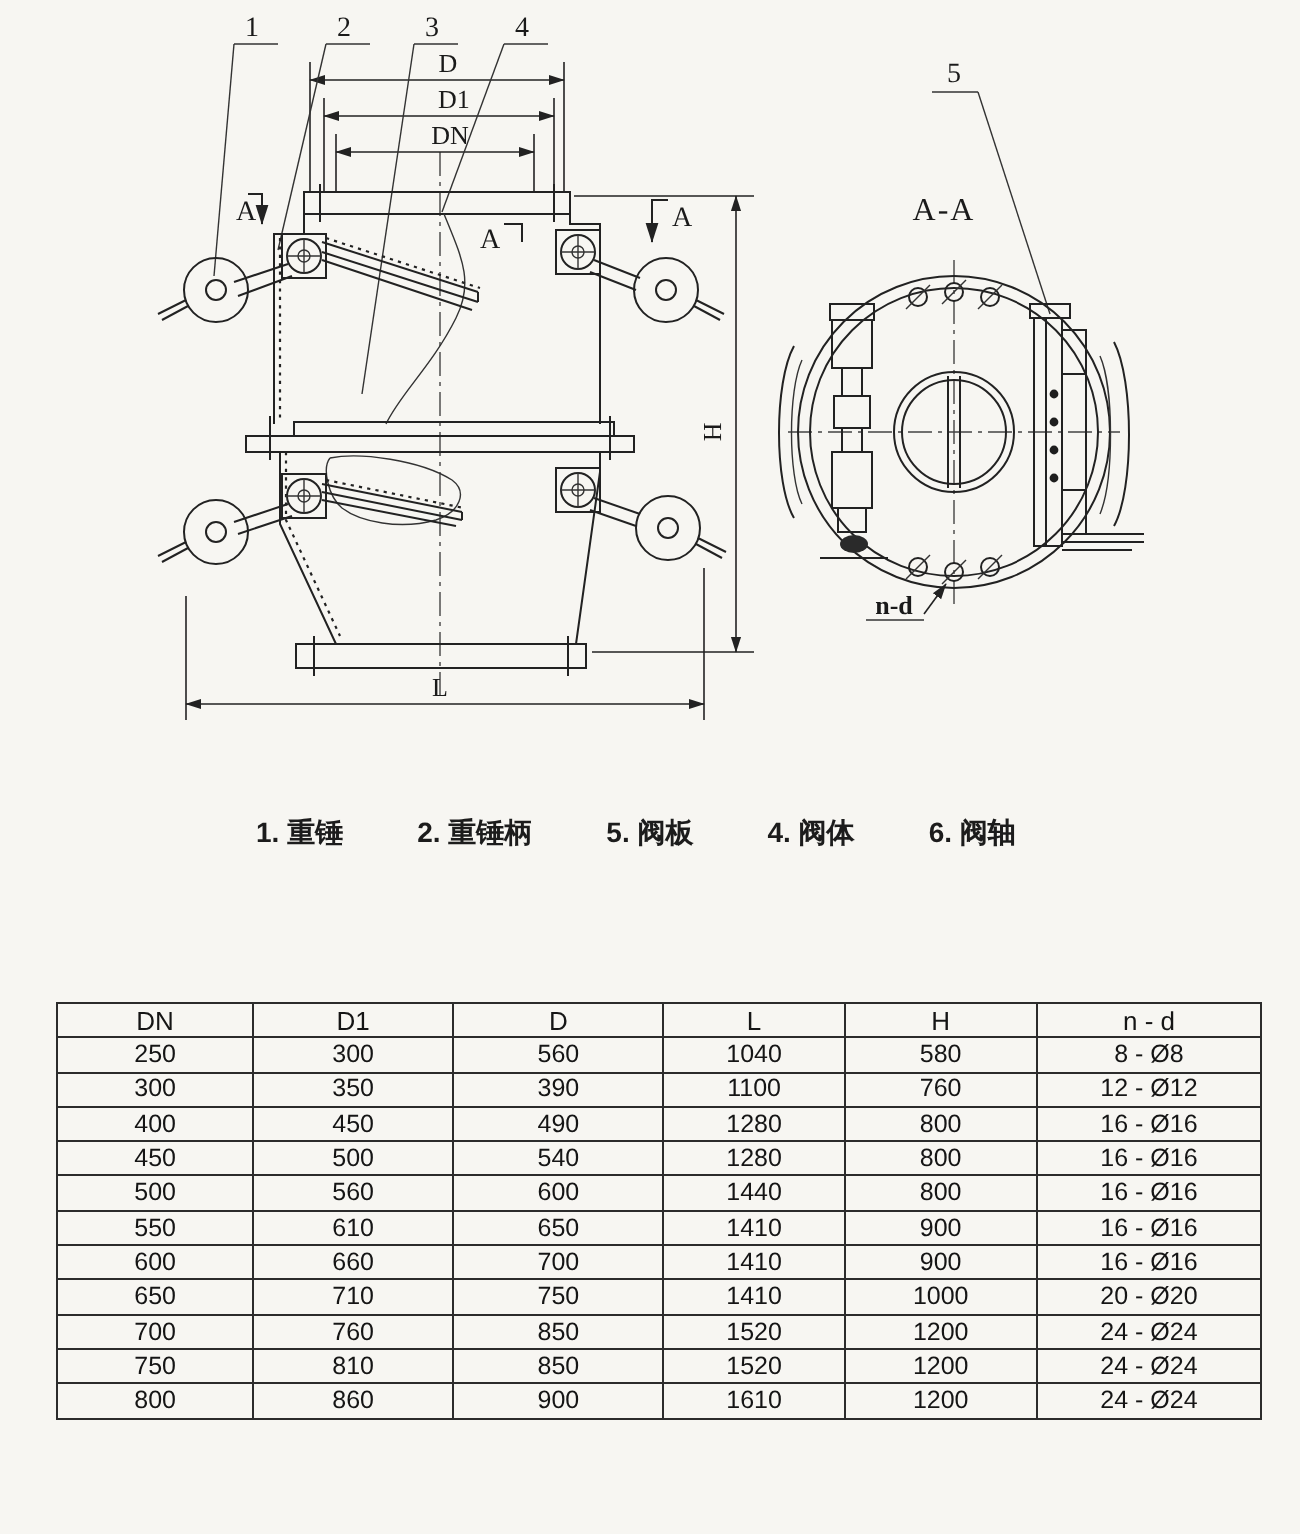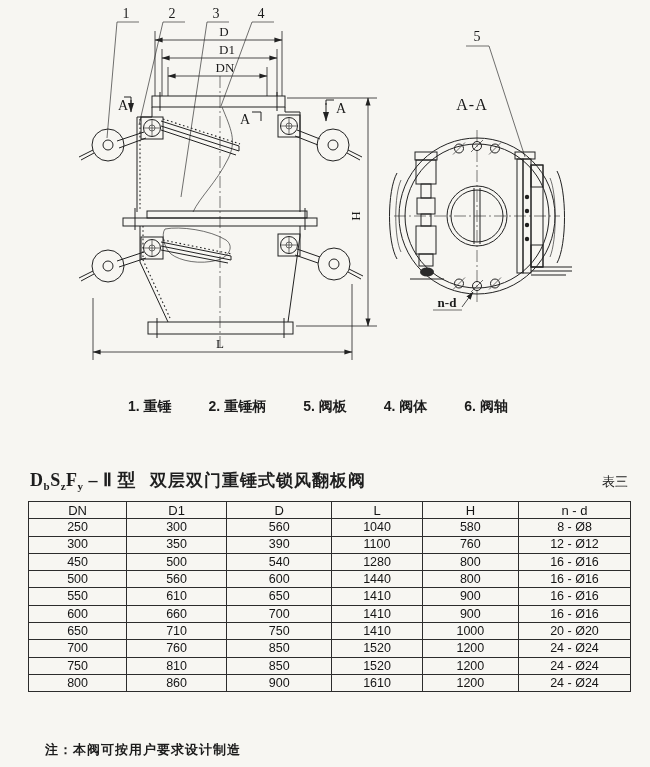--- a/index.html
+++ b/index.html
@@ -15,21 +15,21 @@
   .ln{stroke:#222;stroke-width:1;fill:none;}
   .ln-thin{stroke:#333;stroke-width:.7;fill:none;}
   .dim{stroke:#222;stroke-width:.8;fill:none;}
   .cl{stroke:#444;stroke-width:.7;fill:none;stroke-dasharray:12 3 2 3;}
   .dot{stroke:#222;stroke-width:1.1;fill:none;stroke-dasharray:1.6 2.6;}
   .dimtxt{font-size:13px;}
   .calltxt{font-size:14px;}
   .sectxt{font-size:16px;letter-spacing:1px;}
   
   .caption{
-    position:absolute;left:128px;top:398px;width:500px;
+    position:absolute;left:128px;top:408px;width:500px;
     display:flex;gap:37px;font-size:14px;font-weight:600;color:#1c1c1c;
     font-family:"Liberation Sans",sans-serif;white-space:nowrap;
   }
   
   .title-row{
     position:absolute;left:30px;right:22px;top:468px;
     display:flex;align-items:flex-end;justify-content:space-between;
   }
   .title-left{font-weight:bold;font-size:17px;white-space:nowrap;}
   .model{font-family:"Liberation Serif",serif;font-size:18px;letter-spacing:.5px;}
@@ -335,26 +335,20 @@
   </div>
 
   <div class="caption">
       <span>1. 重锤</span>
       <span>2. 重锤柄</span>
       <span>5. 阀板</span>
       <span>4. 阀体</span>
       <span>6. 阀轴</span>
     </div>
 
-  <div class="title-row">
-    <div class="title-left">
-      <span class="model"><span>D</span><span class="sb">b</span><span>S</span><span class="sb">z</span><span>F</span><span class="sb">y</span> <span>– Ⅱ 型</span></span><span class="valve-name">双层双门重锤式锁风翻板阀</span>
-    </div>
-    <div class="table-ref">表三</div>
-  </div>
 
   <div class="spec-table-wrap">
     <table class="spec">
       <colgroup>
         <col style="width:16.3%">
           <col style="width:16.6%">
           <col style="width:17.5%">
         <col style="width:15.0%">
           <col style="width:16.0%">
           <col style="width:18.6%">
@@ -380,20 +374,28 @@
           </tr>
           <tr>
             <td>300</td>
             <td>350</td>
             <td>390</td>
             <td>1100</td>
             <td>760</td>
             <td>12 - Ø12</td>
           </tr>
           <tr>
+            <td>400</td>
+            <td>450</td>
+            <td>490</td>
+            <td>1280</td>
+            <td>800</td>
+            <td>16 - Ø16</td>
+          </tr>
+          <tr>
             <td>450</td>
             <td>500</td>
             <td>540</td>
             <td>1280</td>
             <td>800</td>
             <td>16 - Ø16</td>
           </tr>
           <tr>
             <td>500</td>
             <td>560</td>
@@ -447,15 +449,14 @@
             <td>860</td>
             <td>900</td>
             <td>1610</td>
             <td>1200</td>
             <td>24 - Ø24</td>
           </tr>
         </tbody>
     </table>
   </div>
 
-  <div class="note">注：本阀可按用户要求设计制造</div>
 
 </div>
 
 </body></html>

